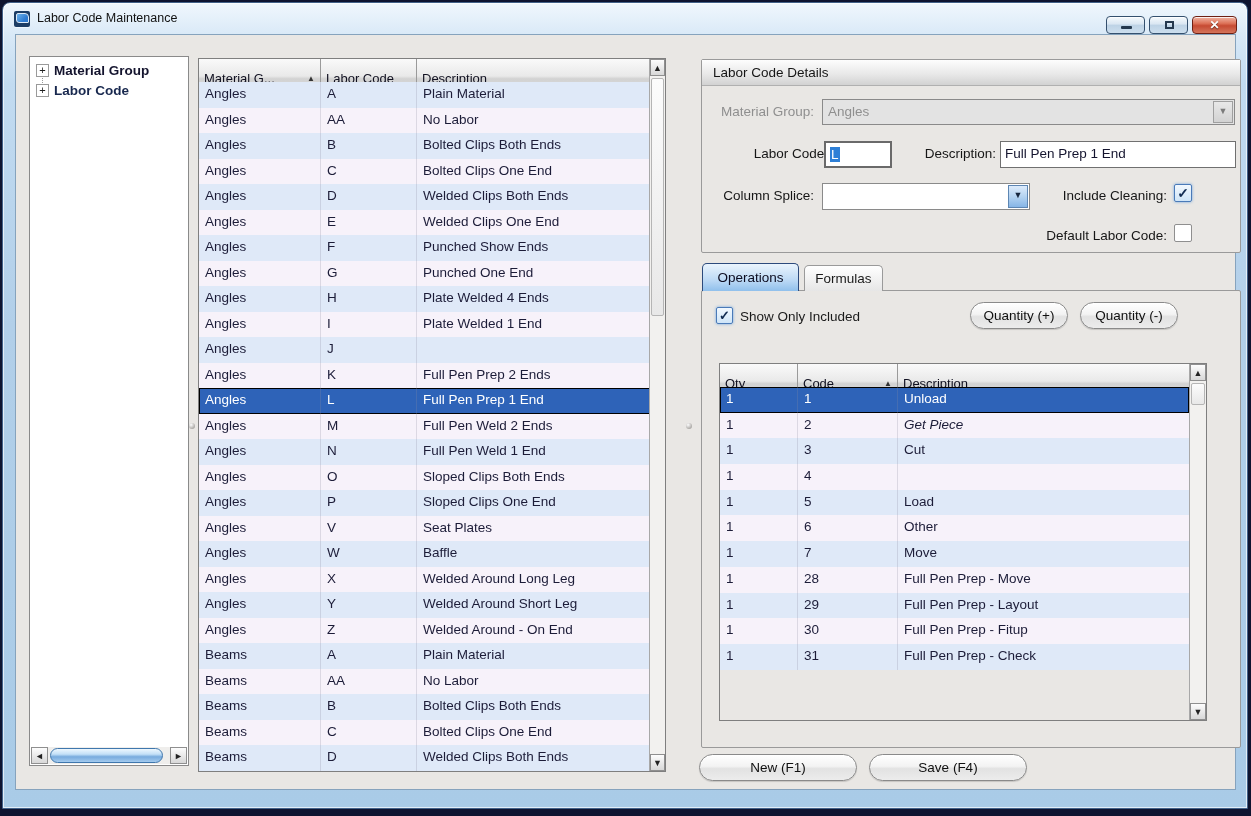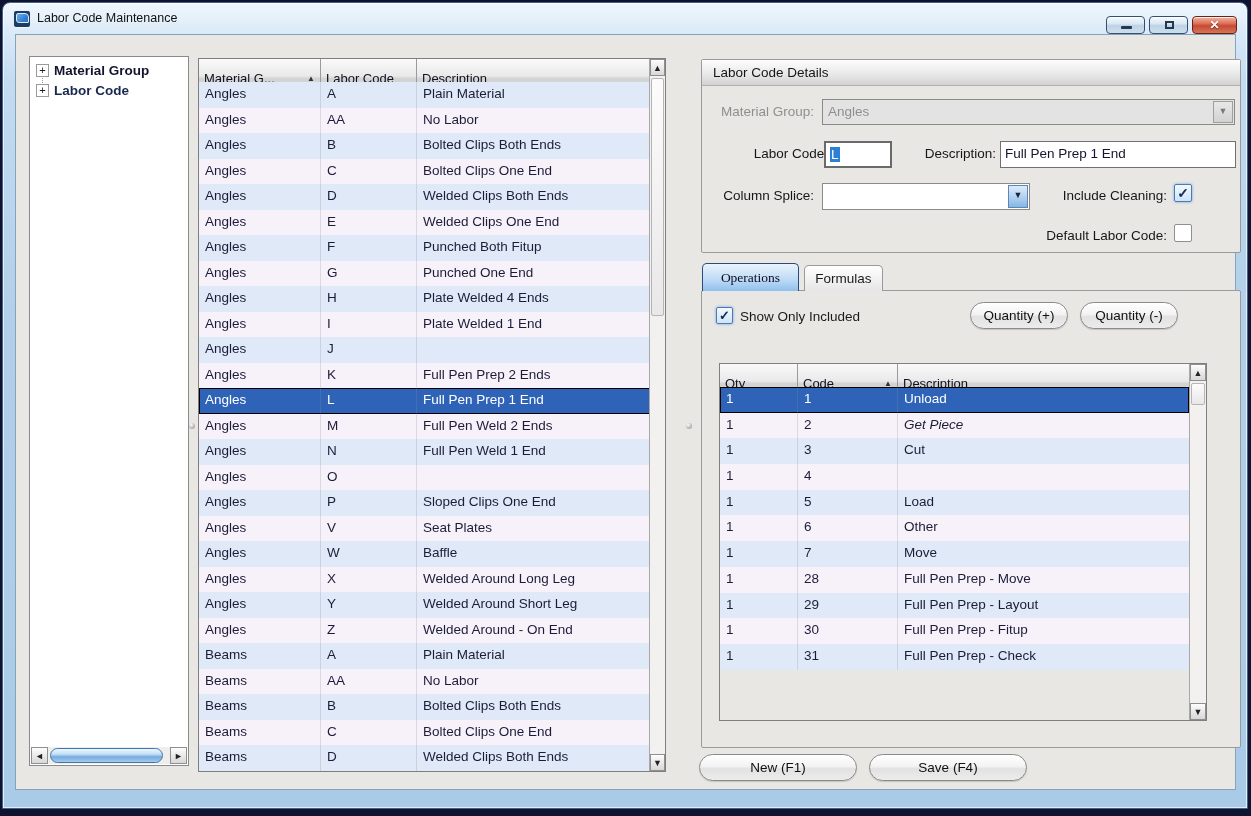--- a/index.html
+++ b/index.html
@@ -93,21 +93,21 @@
   .combo-btn .cv { display:block; margin-top:4px; }
   .checkbox { position:absolute; width:18px; height:18px; background:#fff; border:1px solid #8f8f8f;
     border-radius:2px; text-align:center; }
   .checkbox.blue { border:1px solid #4a7ab8; box-shadow:0 0 3px #6ba3dd;
     background:linear-gradient(180deg,#f2f8fe,#cfe5f8); }
   .check-icon { font-size:14px; font-weight:bold; color:#122c52; line-height:17px; }
   
   .tab { position:absolute; border:1px solid #9a9a9a; border-bottom:none; border-radius:5px 5px 0 0;
     text-align:center; font-size:13.5px; background:linear-gradient(180deg,#ffffff,#e6e6e6); z-index:2; }
   .tab.active { border:1px solid #2c4a7c; border-bottom:none; color:#0c0c20;
-    background:linear-gradient(180deg,#eaf4fd 0%,#bcd9f5 60%,#90c0ec 100%); z-index:3;font-family:Liberation Serif, serif; }
+    background:linear-gradient(180deg,#eaf4fd 0%,#bcd9f5 60%,#90c0ec 100%); z-index:3; }
   .tab-panel { position:absolute; border:1px solid #9a9a9a; border-radius:2px; background:#e9e7e4; z-index:1; }
   
   .pill-btn { position:absolute; border:1px solid #8a8a8a; border-radius:14px; text-align:center;
     background:linear-gradient(180deg,#ffffff 0%,#f3f3f3 45%,#e2e2e2 55%,#ececec 100%);
     box-shadow:inset 0 1px 0 #fff, 0 1px 1px rgba(0,0,0,.15);
     font-size:13.5px; color:#101010; }
   .splitter-grip { position:absolute; width:6px; height:6px; border-radius:50%;
     background:radial-gradient(circle at 35% 30%, #fdfdfd 0%, #b9b7b4 60%, #8d8b88 100%); }
 </style>
 </head>
@@ -202,21 +202,21 @@
 
             <div class="grid-row stripe-b" style="height:25.5px;">
               <div class="g-cell" style="width:122px;">Angles</div>
               <div class="g-cell" style="width:96px;">E</div>
               <div class="g-cell" style="width:233px; border-right:none;">Welded Clips One End</div>
             </div>
 
             <div class="grid-row stripe-a" style="height:25.5px;">
               <div class="g-cell" style="width:122px;">Angles</div>
               <div class="g-cell" style="width:96px;">F</div>
-              <div class="g-cell" style="width:233px; border-right:none;">Punched Both Fitup</div>
+              <div class="g-cell" style="width:233px; border-right:none;">Punched Show Ends</div>
             </div>
 
             <div class="grid-row stripe-b" style="height:25.5px;">
               <div class="g-cell" style="width:122px;">Angles</div>
               <div class="g-cell" style="width:96px;">G</div>
               <div class="g-cell" style="width:233px; border-right:none;">Punched One End</div>
             </div>
 
             <div class="grid-row stripe-a" style="height:25.5px;">
               <div class="g-cell" style="width:122px;">Angles</div>
@@ -255,20 +255,21 @@
 
             <div class="grid-row stripe-a" style="height:25.5px;">
               <div class="g-cell" style="width:122px;">Angles</div>
               <div class="g-cell" style="width:96px;">N</div>
               <div class="g-cell" style="width:233px; border-right:none;">Full Pen Weld 1 End</div>
             </div>
 
             <div class="grid-row stripe-b" style="height:25.5px;">
               <div class="g-cell" style="width:122px;">Angles</div>
               <div class="g-cell" style="width:96px;">O</div>
+              <div class="g-cell" style="width:233px; border-right:none;">Sloped Clips Both Ends</div>
             </div>
 
             <div class="grid-row stripe-a" style="height:25.5px;">
               <div class="g-cell" style="width:122px;">Angles</div>
               <div class="g-cell" style="width:96px;">P</div>
               <div class="g-cell" style="width:233px; border-right:none;">Sloped Clips One End</div>
             </div>
 
             <div class="grid-row stripe-b" style="height:25.5px;">
               <div class="g-cell" style="width:122px;">Angles</div>

